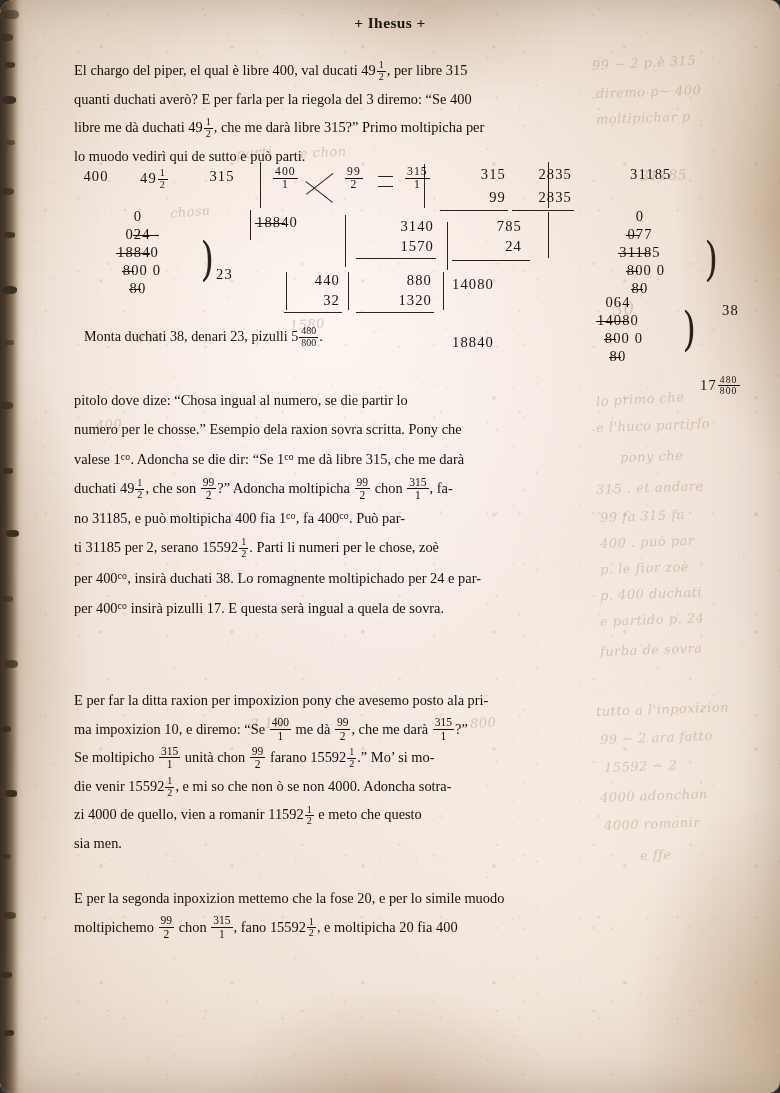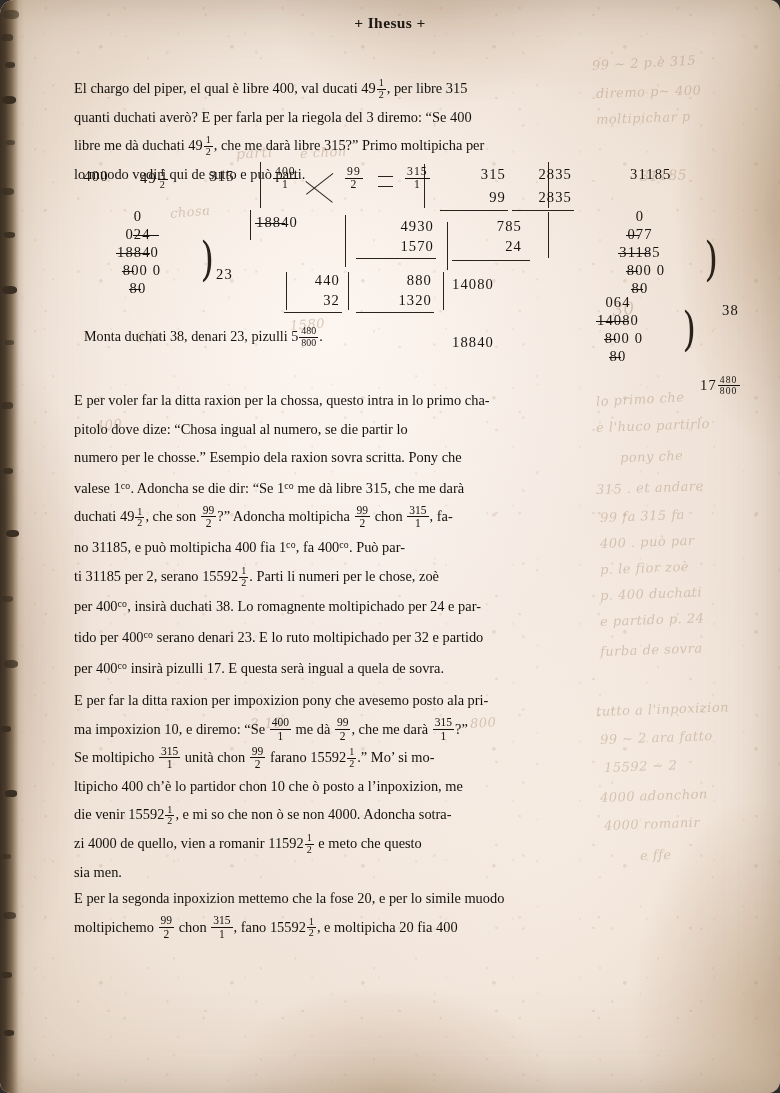--- a/index.html
+++ b/index.html
@@ -204,45 +204,42 @@
       <div class="ghost" style="left: 136px; top: 330px; font-size: 13px; transform: rotate(-5deg); color: rgb(169, 141, 114);">9 fo</div>
       <div class="ghost" style="left: 96px; top: 418px; font-size: 13px; transform: rotate(-4deg); color: rgb(169, 141, 114);">400</div>
       <div class="ghost" style="left: 250px; top: 716px; font-size: 14px; transform: rotate(-3deg); color: rgb(169, 141, 114);">3 15</div>
       <div class="ghost" style="left: 470px; top: 716px; font-size: 13px; transform: rotate(-3deg); color: rgb(169, 141, 114);">800</div>
     </div>
 
   <div id="content">
 
     <div class="hdr">+ Ihesus +</div>
 
-    <div class="para" id="para-1" style="left:74px; top:74px; width:540px;">
+    <div class="para" id="para-1" style="left:74px; top:56px; width:540px;">
         <span class="ln"><span>El chargo del piper, el qual è libre 400, val ducati 49</span><span class="fr sm"><span class="n">1</span><span class="d">2</span></span><span>, per libre 315</span></span>
         <span class="ln"><span>quanti duchati averò? E per farla per la riegola del 3 diremo: “Se 400</span></span>
         <span class="ln"><span>libre me dà duchati 49</span><span class="fr sm"><span class="n">1</span><span class="d">2</span></span><span>, che me darà libre 315?” Primo moltipicha per</span></span>
         <span class="ln"><span>lo muodo vedirì qui de sutto e può parti.</span></span>
       </div>
 
     <div class="para" id="para-2" style="left:74px; top:386px; width:540px;">
-        <span class="ln"><span>E per voler far la ditta raxion per la chossa, questo intra in lo primo cha-</span></span>
         <span class="ln"><span>pitolo dove dize: “Chosa ingual al numero, se die partir lo</span></span>
         <span class="ln"><span>numero per le chosse.” Esempio dela raxion sovra scritta. Pony che</span></span>
         <span class="ln"><span>valese 1</span><sup class="co">co</sup><span>. Adoncha se die dir: “Se 1</span><sup class="co">co</sup><span> me dà libre 315, che me darà</span></span>
         <span class="ln"><span>duchati 49</span><span class="fr sm"><span class="n">1</span><span class="d">2</span></span><span>, che son </span><span class="fr"><span class="n">99</span><span class="d">2</span></span><span>?” Adoncha moltipicha </span><span class="fr"><span class="n">99</span><span class="d">2</span></span><span> chon </span><span class="fr"><span class="n">315</span><span class="d">1</span></span><span>, fa-</span></span>
         <span class="ln"><span>no 31185, e può moltipicha 400 fia 1</span><sup class="co">co</sup><span>, fa 400</span><sup class="co">co</sup><span>. Può par-</span></span>
         <span class="ln"><span>ti 31185 per 2, serano 15592</span><span class="fr sm"><span class="n">1</span><span class="d">2</span></span><span>. Parti li numeri per le chose, zoè</span></span>
         <span class="ln"><span>per 400</span><sup class="co">co</sup><span>, insirà duchati 38. Lo romagnente moltipichado per 24 e par-</span></span>
-        <span class="ln"><span>tido per 400</span><sup class="co">co</sup><span> serano denari 23. E lo ruto moltipichado per 32 e partido</span></span>
         <span class="ln"><span>per 400</span><sup class="co">co</sup><span> insirà pizulli 17. E questa serà ingual a quela de sovra.</span></span>
       </div>
 
     <div class="para" id="para-3" style="left:74px; top:686px; width:540px;">
         <span class="ln"><span>E per far la ditta raxion per impoxizion pony che avesemo posto ala pri-</span></span>
         <span class="ln"><span>ma impoxizion 10, e diremo: “Se </span><span class="fr"><span class="n">400</span><span class="d">1</span></span><span> me dà </span><span class="fr"><span class="n">99</span><span class="d">2</span></span><span>, che me darà </span><span class="fr"><span class="n">315</span><span class="d">1</span></span><span>?”</span></span>
         <span class="ln"><span>Se moltipicho </span><span class="fr"><span class="n">315</span><span class="d">1</span></span><span> unità chon </span><span class="fr"><span class="n">99</span><span class="d">2</span></span><span> farano 15592</span><span class="fr sm"><span class="n">1</span><span class="d">2</span></span><span>.” Mo’ si mo-</span></span>
-        <span class="ln"><span>ltipicho 400 ch’è lo partidor chon 10 che ò posto a l’inpoxizion, me</span></span>
         <span class="ln"><span>die venir 15592</span><span class="fr sm"><span class="n">1</span><span class="d">2</span></span><span>, e mi so che non ò se non 4000. Adoncha sotra-</span></span>
         <span class="ln"><span>zi 4000 de quello, vien a romanir 11592</span><span class="fr sm"><span class="n">1</span><span class="d">2</span></span><span> e meto che questo</span></span>
         <span class="ln"><span>sia men.</span></span>
       </div>
 
     <div class="para" id="para-4" style="left:74px; top:884px; width:540px;">
         <span class="ln"><span>E per la segonda inpoxizion mettemo che la fose 20, e per lo simile muodo</span></span>
         <span class="ln"><span>moltipichemo </span><span class="fr"><span class="n">99</span><span class="d">2</span></span><span> chon </span><span class="fr"><span class="n">315</span><span class="d">1</span></span><span>, fano 15592</span><span class="fr sm"><span class="n">1</span><span class="d">2</span></span><span>, e moltipicha 20 fia 400</span></span>
       </div>
   </div>
@@ -308,21 +305,21 @@
     </div>
     <div class="cell ctr" style="left:86px; top:280px; width:104px;">
       <span class="pstrike" style="--w:12px; display:inline-block;">80</span>
     </div>
     <div class="brace" style="left:198px; top:236px;">)</div>
     <div class="cell" style="left:216px; top:266px;">23</div>
 
     <div class="cell" style="left:256px; top:214px;">
       <span class="pstrike" style="--w:30px; display:inline-block;">18840</span>
     </div>
-    <div class="cell rgt" style="left:352px; top:218px; width:82px;">4930</div>
+    <div class="cell rgt" style="left:352px; top:218px; width:82px;">3140</div>
     <div class="cell rgt" style="left:352px; top:238px; width:82px;">1570</div>
     <div class="hrule" style="left:356px; top:258px; width:80px;"></div>
 
     <div class="cell rgt" style="left:452px; top:218px; width:70px;">785</div>
     <div class="cell rgt" style="left:452px; top:238px; width:70px;">24</div>
     <div class="hrule" style="left:452px; top:260px; width:78px;"></div>
 
     <div class="cell rgt" style="left:278px; top:272px; width:62px;">440</div>
     <div class="cell rgt" style="left:278px; top:292px; width:62px;">32</div>
     <div class="hrule" style="left:284px; top:312px; width:58px;"></div>

